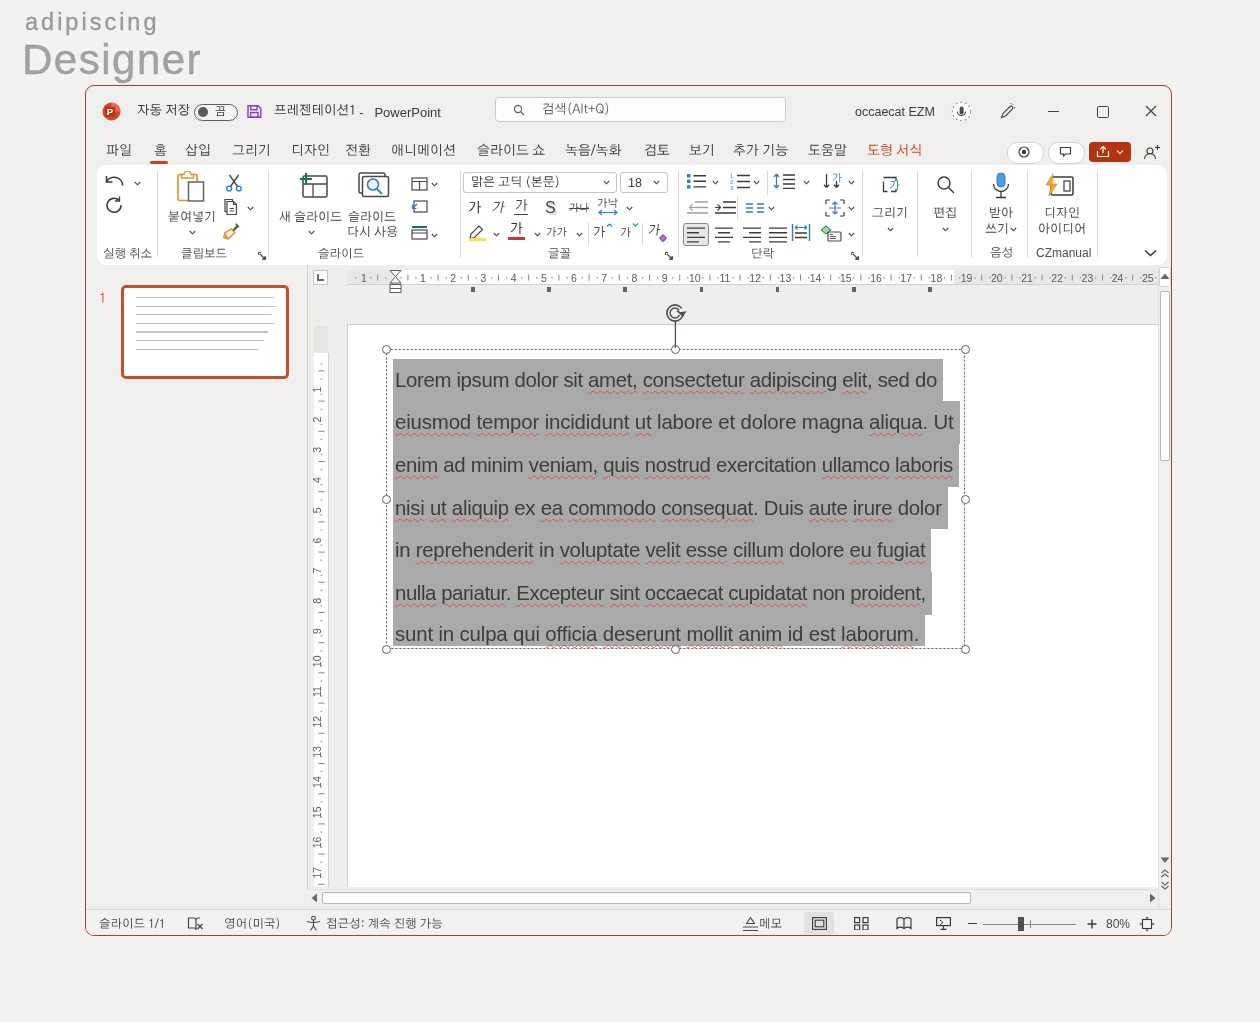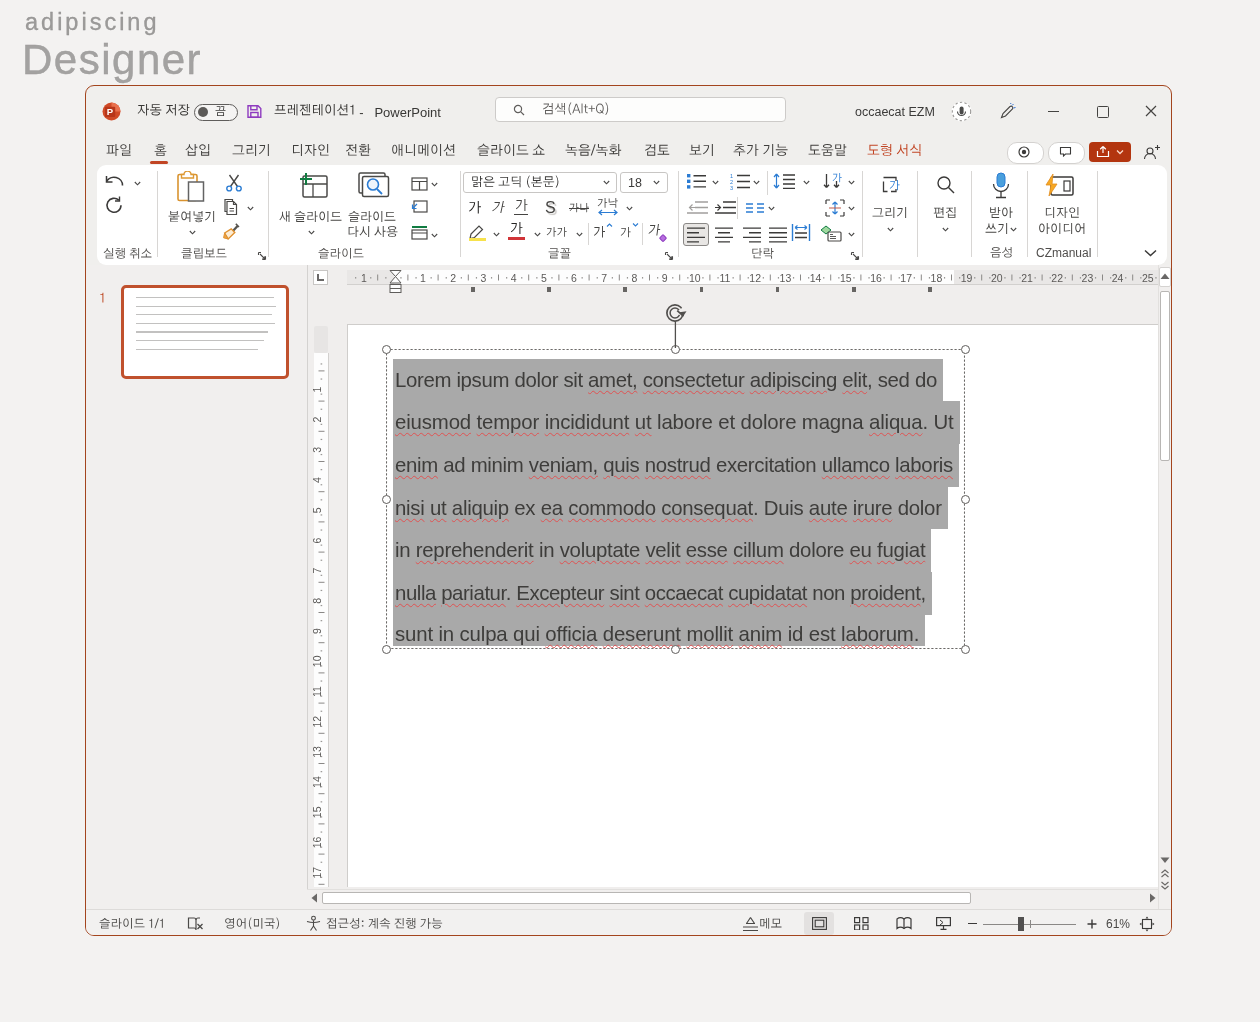--- a/index.html
+++ b/index.html
@@ -1281,21 +1281,21 @@
     </div>
 <div style="position:absolute;left:882px;top:837px;width:9px;height:1.4px;background:#3b3a39"></div>
 <div style="position:absolute;left:897px;top:837.5px;width:93px;height:1px;background:#8a8886"></div>
 <div style="position:absolute;left:944px;top:834px;width:1px;height:8px;background:#8a8886"></div>
 <div style="position:absolute;left:932px;top:831px;width:6px;height:14px;background:#515050"></div>
 <div style="position:absolute;left:1001px;top:833px;width:10px;height:10px">
 <svg width="10" height="10" viewBox="0 0 10 10" stroke="#3b3a39" stroke-width="1.4">
         <path d="M5 0.5 V9.5 M0.5 5 H9.5"></path>
       </svg>
     </div>
-<div class="t" style="left:1020px;top:831px;font-size:12px;color:#4a4947">61%</div>
+<div class="t" style="left:1020px;top:831px;font-size:12px;color:#4a4947">80%</div>
 <div style="position:absolute;left:1053px;top:830px;width:16px;height:16px">
 <svg width="16" height="16" viewBox="0 0 16 16" fill="none" stroke="#3b3a39" stroke-width="1.1">
 <rect x="3.5" y="3.5" width="9" height="9"></rect>
 <path d="M8 0.5 L6.5 2.5 H9.5 Z M8 15.5 L6.5 13.5 H9.5 Z M0.5 8 L2.5 6.5 V9.5 Z M15.5 8 L13.5 6.5 V9.5 Z" fill="#3b3a39" stroke="none"></path>
       </svg>
     </div>
 </div>
 <svg width="0" height="0" style="position:absolute">
     <defs>
       <path id="k0" d="M47 103Q91 132 132 171Q173 210 215 266Q257 322 282 398Q308 473 308 556V659H98V732H596V659H388V560Q388 488 412 418Q437 348 477 292Q517 237 556 197Q594 157 633 127L579 77Q514 128 447 213Q380 298 350 377Q328 297 254 202Q179 106 102 53ZM715 -90V822H792V436H945V362H792V-90Z"></path>

